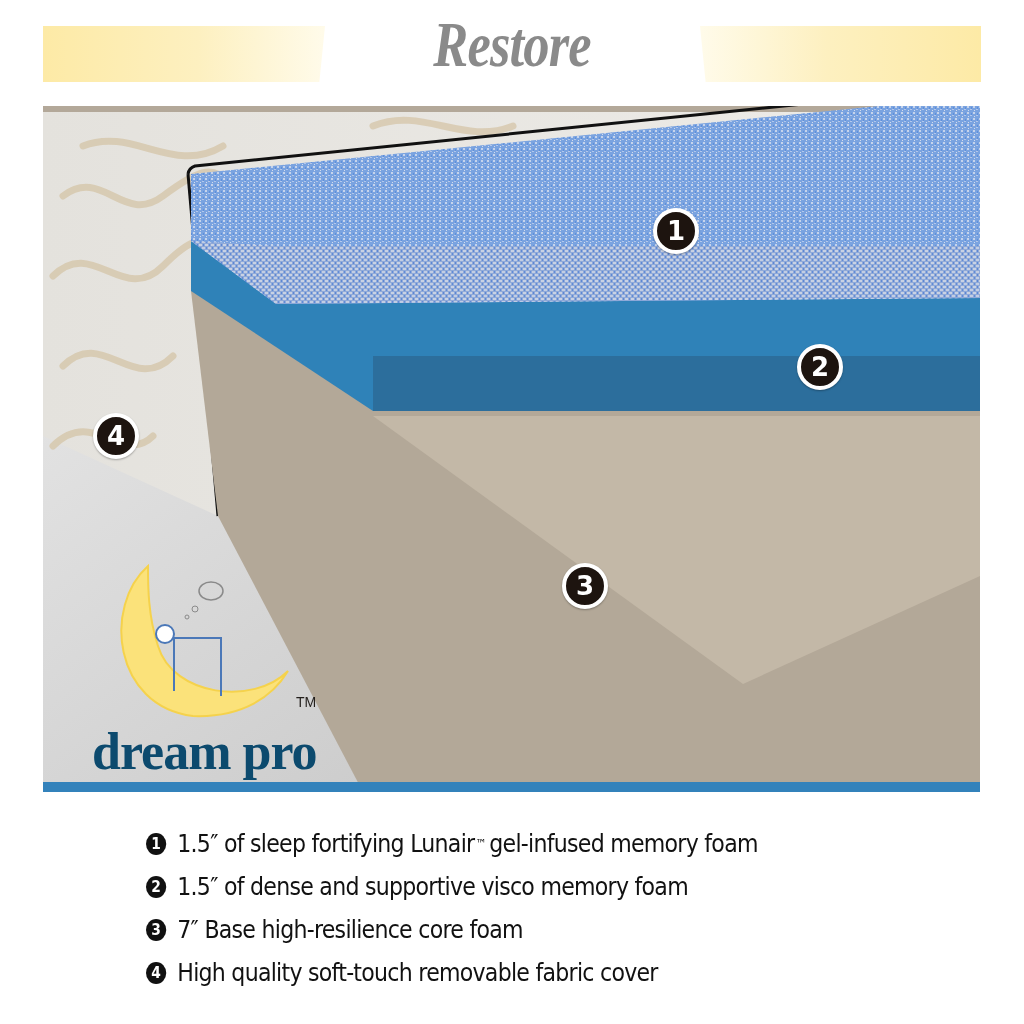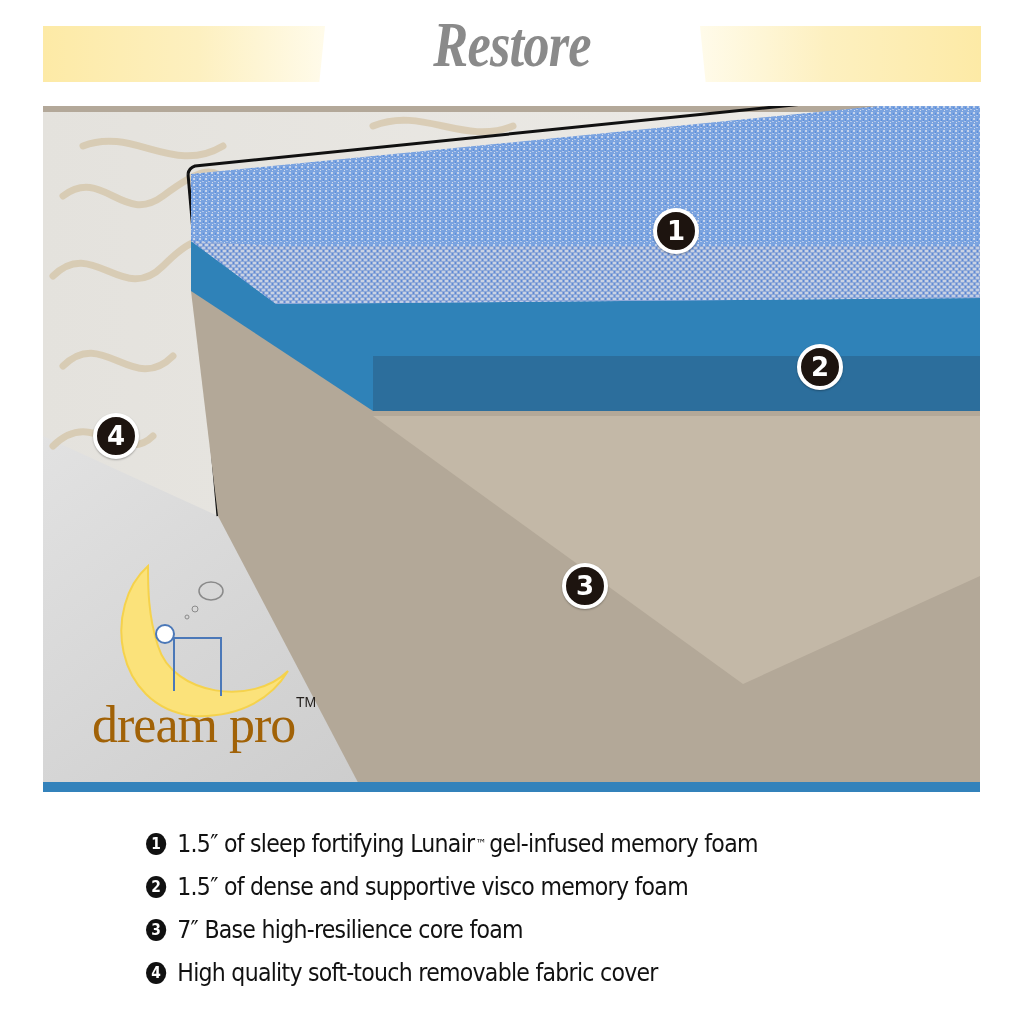--- a/index.html
+++ b/index.html
@@ -10,21 +10,21 @@
   .hdr-band.left { left:43px; width:282px; background:linear-gradient(90deg,#fdeaa6 0%, #fdf0c0 55%, #fffbea 100%); clip-path:polygon(0 0,100% 0,98% 100%,0 100%); }
   .hdr-band.right { left:700px; width:281px; background:linear-gradient(90deg,#fffbea 0%, #fdf0c0 45%, #fdeaa6 100%); clip-path:polygon(0 0,100% 0,100% 100%,2% 100%); }
   .title { position:absolute; top:8px; left:0; width:1024px; text-align:center; font-family:"Liberation Serif", serif; font-style:italic; font-weight:bold; font-size:64px; color:#8a8a8a; letter-spacing:-1px; transform:scaleX(0.82); }
 
   
   .diagram { position:absolute; left:43px; top:106px; width:937px; height:686px; overflow:hidden; background:#d9d9d9; }
   .diagram svg { position:absolute; left:0; top:0; }
 
   .badge { position:absolute; width:46px; height:46px; border-radius:50%; background:#1d140f; border:4px solid #ffffff; box-sizing:border-box; color:#fff; font-family:"DejaVu Sans", sans-serif; font-weight:bold; font-size:26px; display:flex; align-items:center; justify-content:center; box-shadow:0 1px 2px rgba(0,0,0,.3); }
 
-  .logo-text { position:absolute; left:92px; top:695px; font-family:"Liberation Serif", serif; font-weight:normal; font-size:52px; color:#a16207; letter-spacing:-1px; }
+  .logo-text { position:absolute; left:92px; top:722px; font-family:"Liberation Serif", serif; font-weight:bold; font-size:52px; color:#0c4a6e; letter-spacing:-1px; }
   .logo-tm { position:absolute; left:296px; top:694px; font-size:14px; color:#231f1c; font-family:"Liberation Sans", sans-serif; }
 
   
   .legend { position:absolute; left:146px; top:822px; }
   .legend-item { display:flex; align-items:center; height:43px; font-family:"DejaVu Sans", sans-serif; font-size:24px; color:#111; letter-spacing:-0.8px; transform-origin:left center; transform:scaleX(0.92); white-space:nowrap; }
   .legend-num { display:inline-flex; width:22px; height:22px; border-radius:50%; background:#111; color:#fff; font-size:15px; font-weight:bold; align-items:center; justify-content:center; margin-right:12px; letter-spacing:0; }
   .tm { font-size:12px; vertical-align:super; margin-left:1px; margin-right:4px; }
 </style>
 </head>
 <body>

